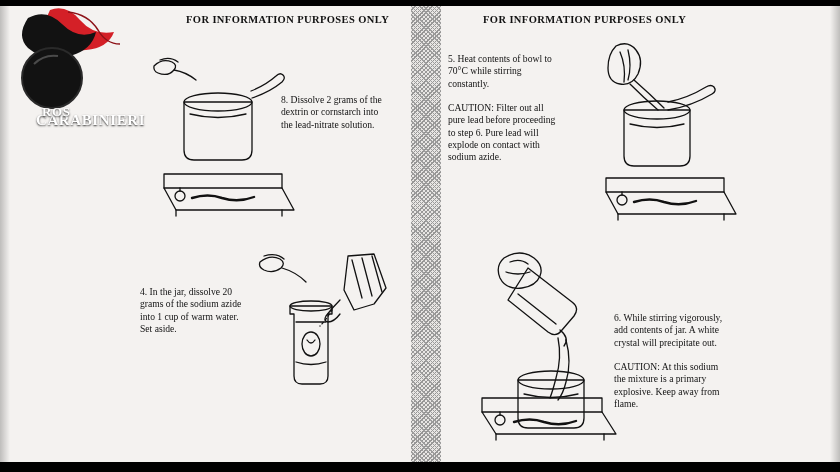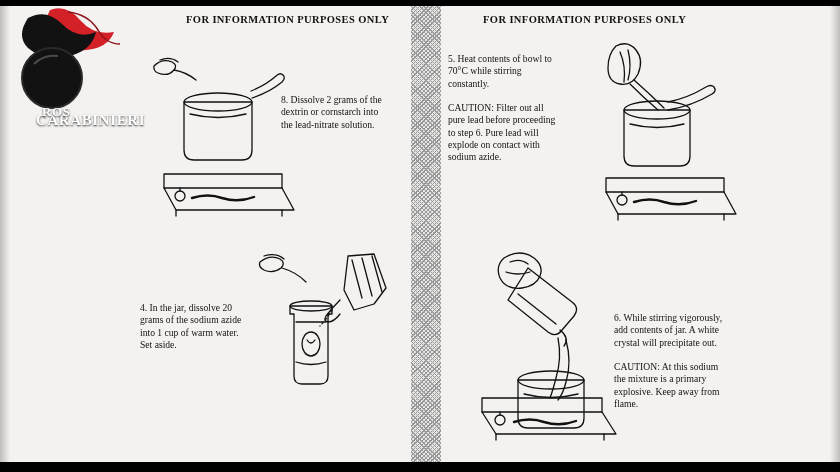--- a/index.html
+++ b/index.html
@@ -87,21 +87,21 @@
     position: absolute;
     font-family: "Liberation Serif", serif;
     font-size: 9.6px;
     line-height: 1.28;
     color: #121212;
     width: 108px;
   }
   .caption .warn { font-weight: normal; }
 
   .c3 { left: 281px; top: 88px; width: 108px; }
-  .c4 { left: 140px; top: 296px; width: 104px; }
+  .c4 { left: 140px; top: 280px; width: 104px; }
   .c5 { left: 448px; top: 47px;  width: 112px; }
   .c6 { left: 614px; top: 306px; width: 118px; }
 
   .fig { position: absolute; }
 
   
   svg { display: block; overflow: visible; }
 
   
   .logo {

